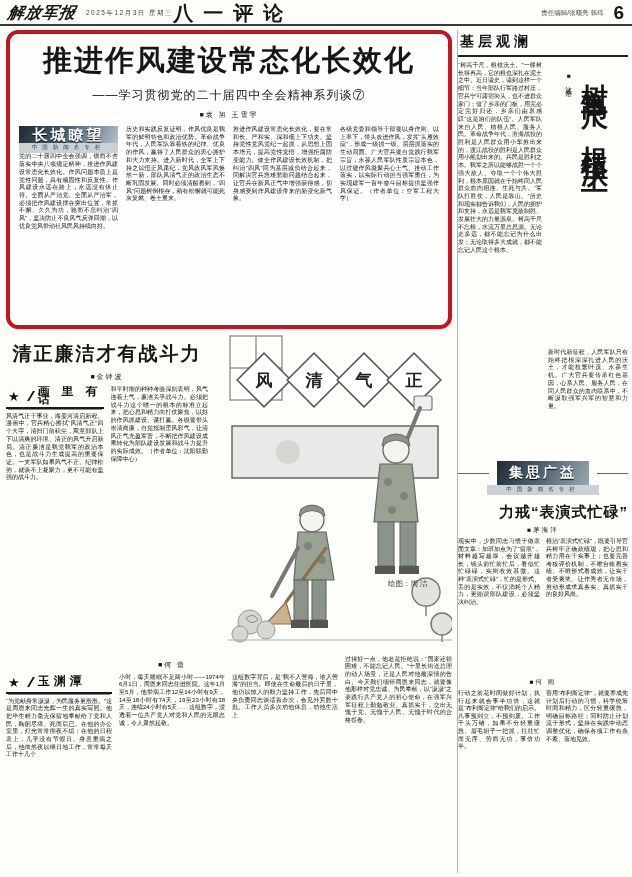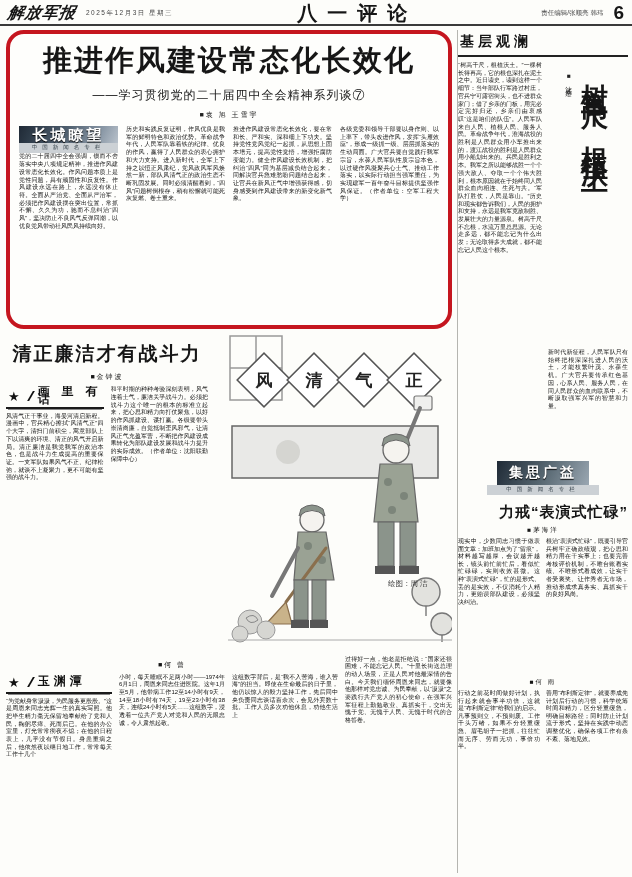--- a/index.html
+++ b/index.html
@@ -5,29 +5,29 @@
   * { margin:0; padding:0; box-sizing:border-box; }
   html,body { background:#e9e9e6; }
   .page {
     width:632px; height:877px; background:#fdfdfa; margin:0 auto;
     font-family:"Liberation Sans", sans-serif; color:#161616; overflow:hidden; position:relative;
   }
   
   .topbar { display:flex; align-items:center; height:26px; padding:2px 8px 0 8px; border-bottom:2px solid #3a3a3a; }
   .masthead { font-family:"DejaVu Serif", serif; font-style:italic; font-weight:bold; font-size:16px; transform:skewX(-10deg); letter-spacing:1px; }
   .date { font-size:6.5px; color:#444; margin-left:10px; letter-spacing:1.5px; white-space:nowrap; }
-  .topbar-center { flex:1; text-align:center; font-size:20px; font-weight:bold; letter-spacing:10px; }
+  .topbar-center { flex:1; font-size:20px; font-weight:bold; letter-spacing:10px; }
   .editors { font-size:6.5px; color:#444; white-space:nowrap; }
   .pagenum { font-size:19px; font-weight:bold; margin-left:10px; }
   
   .content { display:flex; gap:5px; padding:4px 4px 0 6px; height:847px; }
   .leftcol { width:446px; display:flex; flex-direction:column; }
   .rightcol { flex:1; border-left:1px solid #b5b5b0; overflow:hidden; }
   
-  .redbox { border:4px solid #c5161f; border-radius:18px; padding:5px 9px 6px; height:300px; overflow:hidden; background:#fefefc; }
+  .redbox { border:4px solid #c5161f; border-radius:12px; padding:5px 9px 6px; height:300px; overflow:hidden; background:#fefefc; }
   .rb-title { font-size:29px; font-weight:bold; text-align:center; letter-spacing:2px; margin-top:2px; }
   .rb-sub { font-size:12px; font-weight:normal; text-align:center; margin-top:6px; letter-spacing:1px; }
   .rb-byline { font-size:7px; text-align:center; margin-top:6px; letter-spacing:2px; color:#222; }
   .rb-body { display:flex; gap:8px; margin-top:6px; height:204px; overflow:hidden; }
   .col { flex:1; font-size:6px; line-height:7.7px; text-align:justify; color:#111; overflow:hidden; }
   
   .photo-badge { background:linear-gradient(115deg,#1f2a36 0%,#4d5d6d 45%,#8a98a6 80%,#b9c2cb 100%); color:#fff; font-weight:bold; font-size:15px; letter-spacing:3px; text-align:center; padding:5px 0 4px; text-shadow:0 1px 1px #000; }
   .badge-sub { background:#ccd1d5; color:#2e3b44; font-size:5.5px; letter-spacing:5px; text-align:center; padding:1px 0 2px; }
   .gc-badge-wrap { }
   
@@ -52,21 +52,21 @@
   .yy-col4 { flex:1; font-size:6px; line-height:7.7px; text-align:justify; overflow:hidden; }
   
   .jc-head { font-size:14px; font-weight:bold; letter-spacing:4px; padding:3px 2px 4px; border-bottom:2px solid #222; margin-bottom:5px; }
   .jc-body { display:flex; gap:6px; height:392px; overflow:hidden; }
   .jc-left { width:84px; font-size:6px; line-height:7.7px; text-align:justify; overflow:hidden; }
   .jc-right { flex:1; display:flex; flex-direction:column; align-items:center; }
   .jc-vwrap { display:flex; justify-content:center; align-items:flex-start; }
   .jc-vauthor { writing-mode:vertical-rl; text-orientation:upright; font-size:6.5px; letter-spacing:2px; margin-top:10px; color:#222; }
   .jc-vtitle { writing-mode:vertical-rl; text-orientation:upright; font-size:27px; font-weight:bold; letter-spacing:7px; height:282px; margin-left:4px; }
   .jc-below { font-size:6px; line-height:7.7px; text-align:justify; margin-top:5px; height:92px; overflow:hidden; }
-  .js-badgebar { display:flex; align-items:center; gap:0; margin:7px 0 0;flex-direction:column; }
+  .js-badgebar { display:flex; align-items:center; gap:8px; margin:7px 0 0; }
   .js-line { flex:1; height:1px; background:#666; }
   .js-badge { background:linear-gradient(115deg,#1f2a36,#55656f 50%,#9aa7b2); color:#fff; font-weight:bold; font-size:14px; letter-spacing:3px; padding:3px 12px 3px; text-shadow:0 1px 1px #000; }
   .js-sub { width:112px; margin:0 auto; }
   .js-title { font-size:15px; font-weight:bold; text-align:right; letter-spacing:1px; margin-top:8px; }
   .js-author { font-size:6.5px; text-align:center; margin:4px 0 3px; letter-spacing:2px; }
   .js-cols { display:flex; gap:6px; overflow:hidden; }
   .js-cols .col { line-height:7.6px; }
   .js-cols-1 { height:136px; }
   .js-cols-2 { height:150px; }
 </style>

